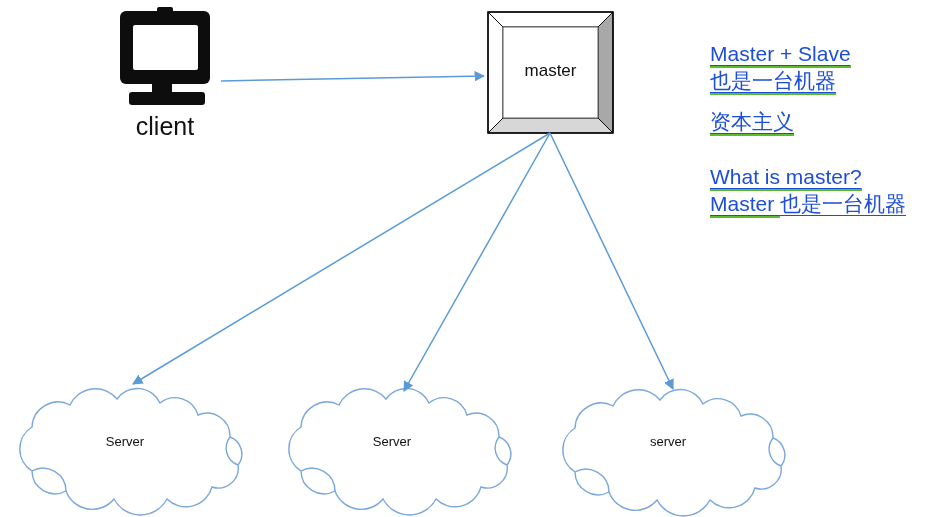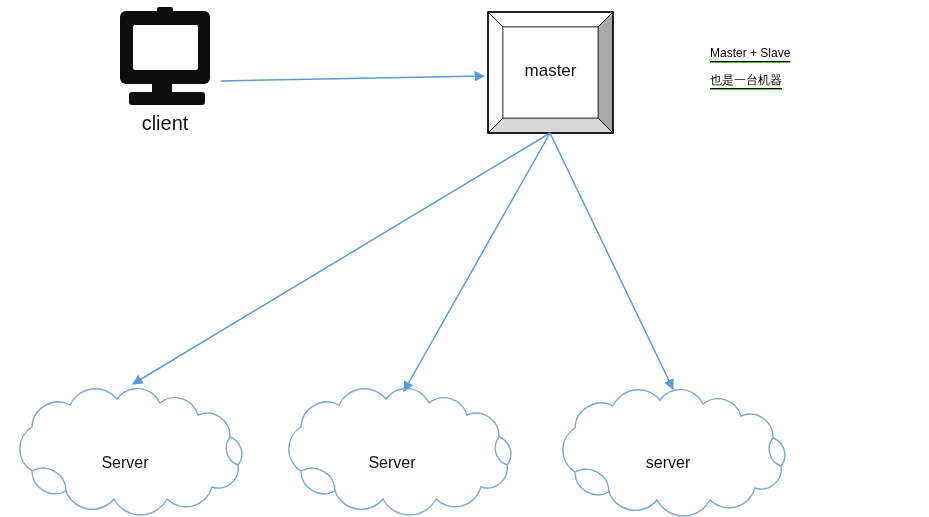--- a/index.html
+++ b/index.html
@@ -8,29 +8,29 @@
     --green:#5bbc2e;
     --ink:#1a1a1a;
   }
   html,body{margin:0;padding:0;background:#fff;}
   .canvas{
     position:relative;width:929px;height:517px;background:#fff;overflow:hidden;
     font-family:"Liberation Sans","DejaVu Sans",sans-serif;color:var(--ink);
   }
   .diagram-svg{position:absolute;left:0;top:0;width:929px;height:517px;}
   .label{position:absolute;text-align:center;color:#111;}
-  .client-label{left:115px;top:112px;width:100px;font-size:20px;}
+  .client-label{left:115px;top:112px;width:100px;font-size:25px;}
   .master-label{left:503px;top:61px;width:95px;font-size:17px;}
-  .server-label{top:454px;width:140px;font-size:16px;}
+  .server-label{top:434px;width:140px;font-size:13px;}
   .server-label.s1{left:55px;}
   .server-label.s2{left:322px;}
   .server-label.s3{left:598px;}
   .notes{
-    position:absolute;left:710px;top:40px;font-size:12px;line-height:27px;
-    white-space:nowrap;color:#000000;
+    position:absolute;left:710px;top:40px;font-size:21px;line-height:27px;
+    white-space:nowrap;color:#1d4ed8;
   }
   .nl{height:27px;}
   .sp1{height:14px;}
   .sp2{height:28px;}
   .u{text-decoration:underline;text-decoration-thickness:1px;text-underline-offset:4px;}
   .g{border-bottom:2.5px solid var(--green);padding-bottom:1px;}
 </style>
 </head>
 <body>
 
@@ -90,16 +90,19 @@
   <div class="label client-label">client</div>
   <div class="label master-label">master</div>
   <div class="label server-label s1">Server</div>
   <div class="label server-label s2">Server</div>
   <div class="label server-label s3">server</div>
 
   <div class="notes">
     <div class="nl"><span class="u g">Master + Slave</span></div>
     <div class="nl"><span class="u g">也是一台机器</span></div>
     <div class="sp1"></div>
+    <div class="nl"><span class="u g">资本主义</span></div>
     <div class="sp2"></div>
+    <div class="nl"><span class="u g">What is master?</span></div>
+    <div class="nl"><span class="u g">Master </span><span class="u">也是一台机器</span></div>
   </div>
 
 </div>
 
 </body></html>

